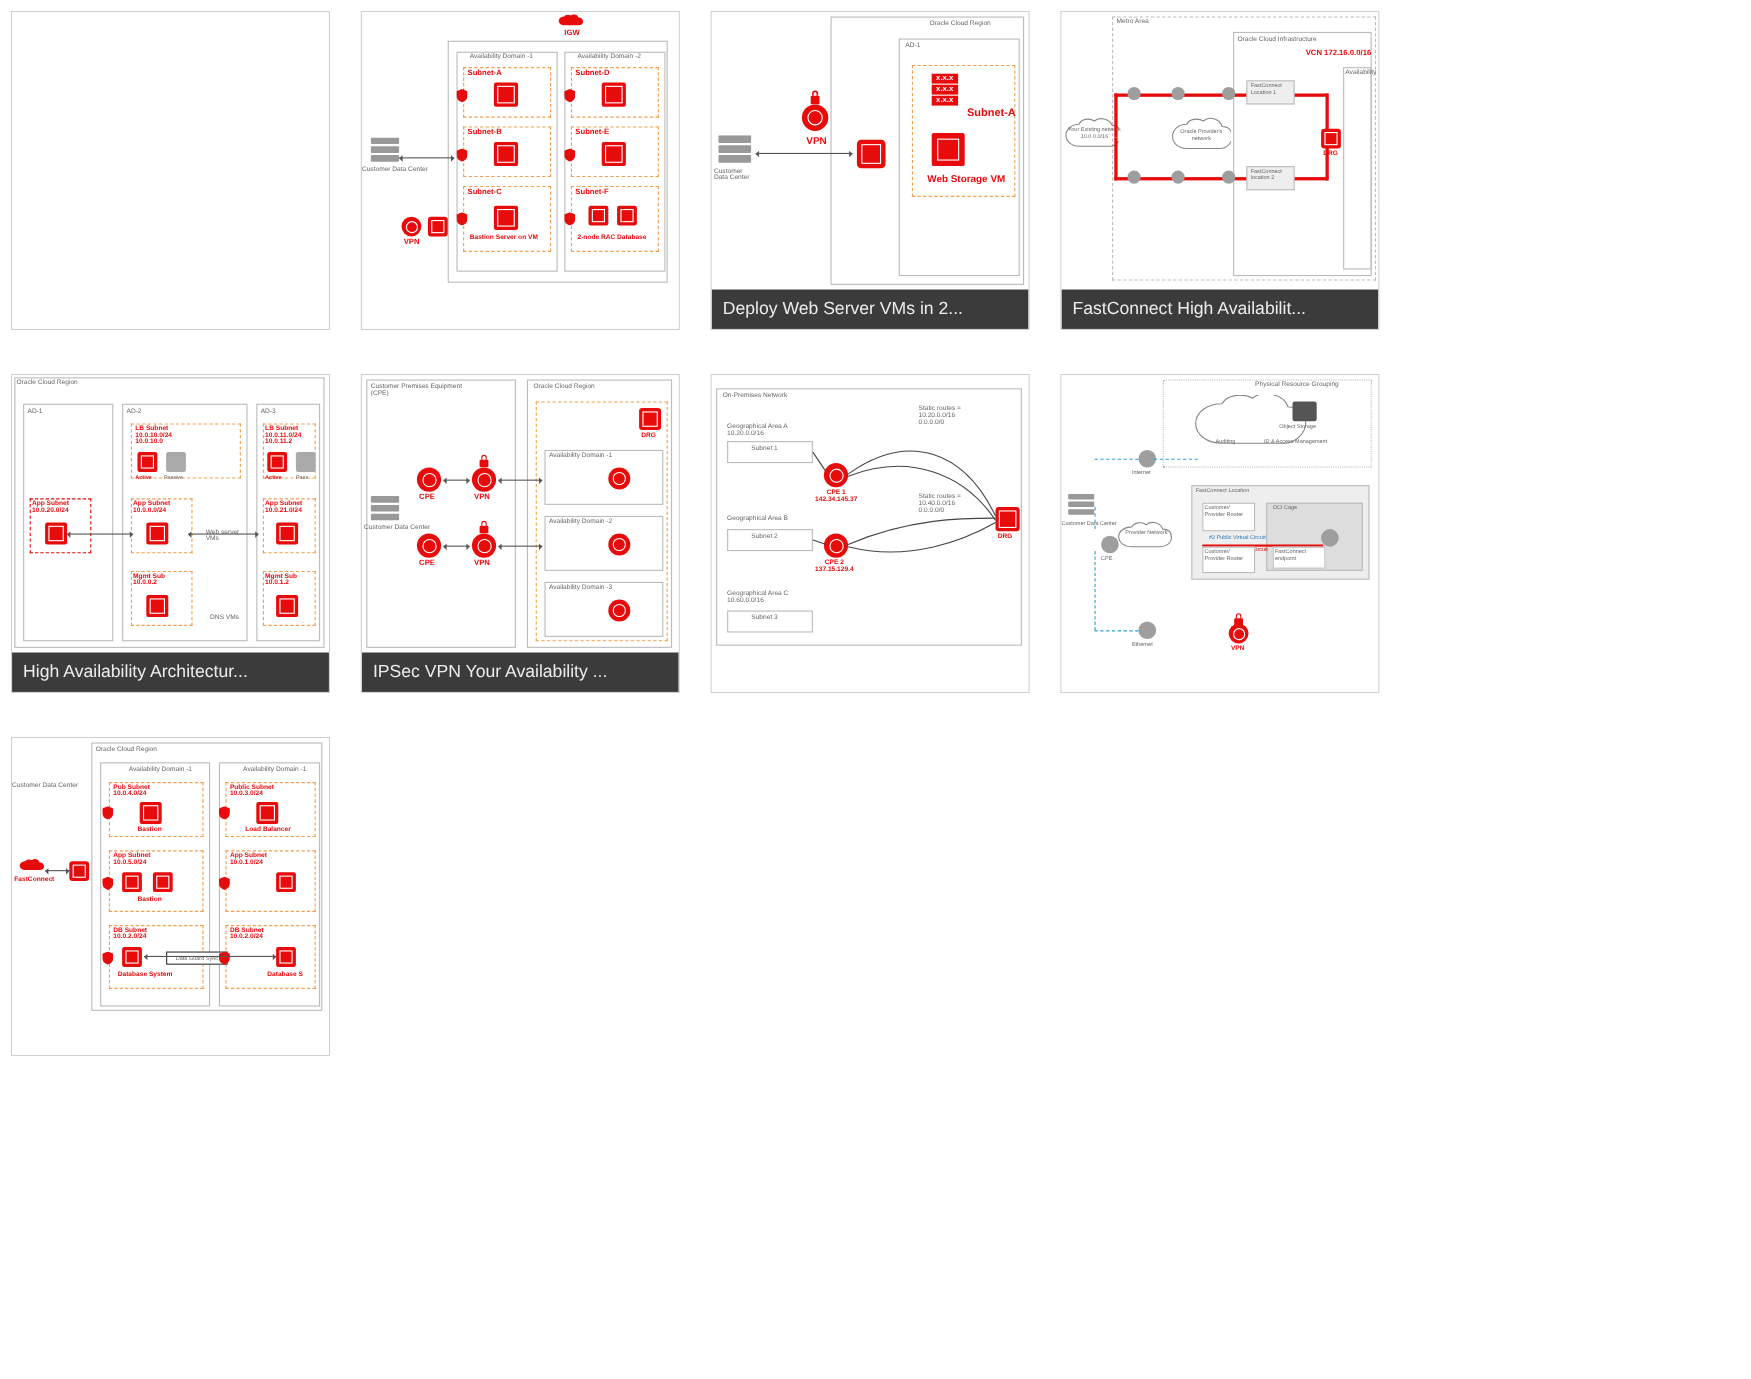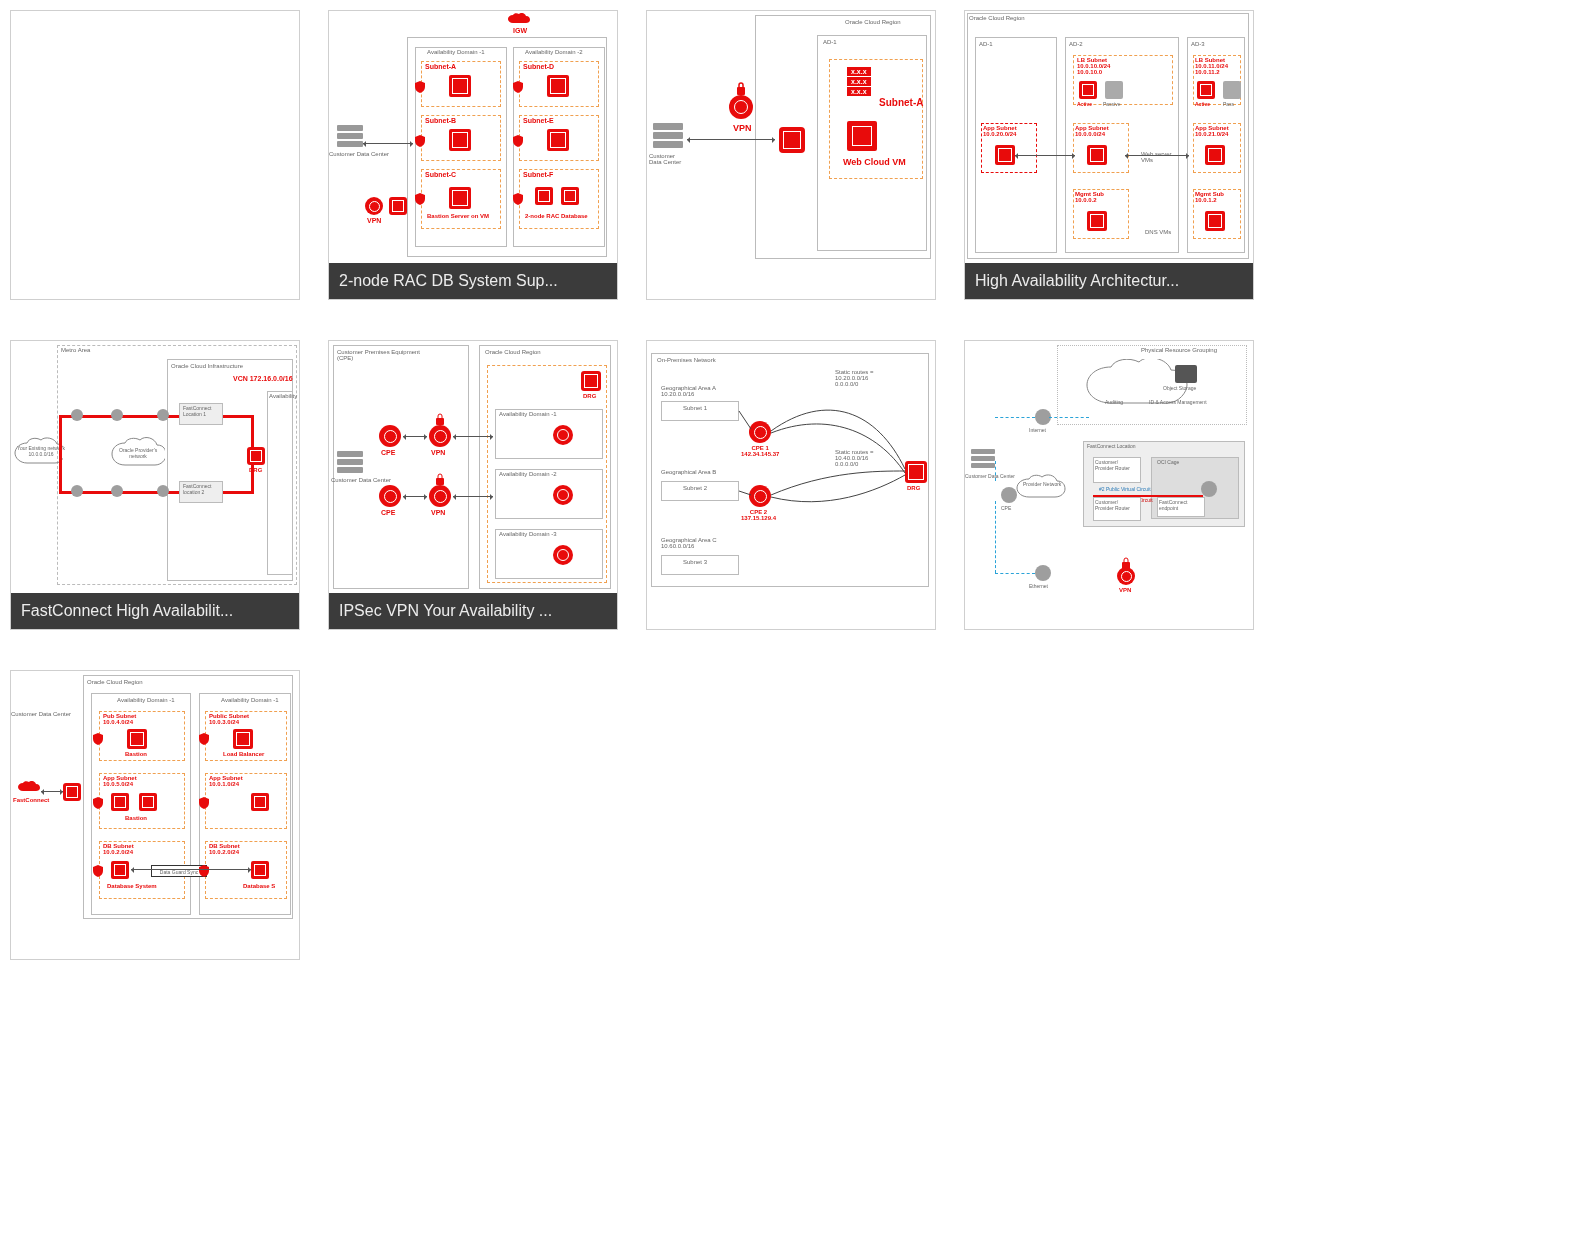--- a/index.html
+++ b/index.html
@@ -157,36 +157,35 @@
             <rect x="0" y="8" width="26" height="6" rx="1" fill="#999"></rect>
             <rect x="0" y="16" width="26" height="6" rx="1" fill="#999"></rect>
           </svg>
         </div>
       <span class="graylabel" style="left:0px;top:140px;">Customer Data Center</span>
       <div class="redcirc" style="left:36px;top:186px;width:18px;height:18px;"></div>
       <span class="redlabel" style="left:38px;top:206px;">VPN</span>
       <div class="redsq" style="left:60px;top:186px;width:18px;height:18px;border-radius:3px;"></div>
       <div class="arrow-h both" style="left:34px;top:132px;width:50px;"></div>
     </div>
-    <div class="caption">2-node RAC DB System Sup...</div>
   </div>
 
   <div class="card">
     <div class="thumb" style="position:relative;">
       <div class="region-box" style="left:108px;top:4px;width:176px;height:244px;"></div>
       <span class="graylabel" style="left:198px;top:8px;">Oracle Cloud Region</span>
       <div class="region-box" style="left:170px;top:24px;width:110px;height:216px;"></div>
       <span class="graylabel" style="left:176px;top:28px;">AD-1</span>
       <div class="dashbox" style="left:182px;top:48px;width:94px;height:120px;"></div>
       <span class="redlabel" style="left:232px;top:86px;font-size:10px;">Subnet-A</span>
       <span class="redlabel" style="left:200px;top:56px;background:#e80b0b;color:#fff;padding:1px 4px;">x.x.x</span>
       <span class="redlabel" style="left:200px;top:66px;background:#e80b0b;color:#fff;padding:1px 4px;">x.x.x</span>
       <span class="redlabel" style="left:200px;top:76px;background:#e80b0b;color:#fff;padding:1px 4px;">x.x.x</span>
       <div class="redsq" style="left:200px;top:110px;width:30px;height:30px;"></div>
-      <span class="redlabel" style="left:196px;top:146px;font-size:9px;">Web Cloud VM</span>
+      <span class="redlabel" style="left:196px;top:146px;font-size:9px;">Web Storage VM</span>
       <div class="redcirc" style="left:82px;top:84px;width:24px;height:24px;"></div>
       <div class="shield" style="left:88px;top:70px;">
           <svg width="12" height="14">
             <rect x="2" y="6" width="8" height="8" rx="1" fill="#e80b0b"></rect>
             <path d="M4 6V4a2 2 0 014 0v2" stroke="#e80b0b" fill="none" stroke-width="1.5"></path>
           </svg>
         </div>
       <span class="redlabel" style="left:86px;top:112px;font-size:9px;">VPN</span>
       <div class="redsq" style="left:132px;top:116px;width:26px;height:26px;border-radius:4px;"></div>
       <span class="redlabel" style="left:136px;top:144px;font-size:7px;color:#fff;">DRG</span>
@@ -194,78 +193,21 @@
           <svg width="30" height="28">
             <rect x="0" y="0" width="30" height="7" rx="1" fill="#999"></rect>
             <rect x="0" y="9" width="30" height="7" rx="1" fill="#999"></rect>
             <rect x="0" y="18" width="30" height="7" rx="1" fill="#999"></rect>
           </svg>
         </div>
       <span class="graylabel" style="left:2px;top:142px;white-space:pre;">Customer
 Data Center</span>
       <div class="arrow-h both" style="left:40px;top:128px;width:88px;"></div>
     </div>
-  </div>
-
-  <div class="card">
-    <div class="thumb" style="position:relative;">
-      <span class="graylabel" style="left:4px;top:4px;">Oracle Cloud Region</span>
-      <div class="region-box" style="left:2px;top:2px;width:282px;height:246px;"></div>
-      <div class="region-box" style="left:10px;top:26px;width:82px;height:216px;"></div>
-      <div class="region-box" style="left:100px;top:26px;width:114px;height:216px;"></div>
-      <div class="region-box" style="left:222px;top:26px;width:58px;height:216px;"></div>
-      <span class="graylabel" style="left:14px;top:30px;">AD-1</span>
-      <span class="graylabel" style="left:104px;top:30px;">AD-2</span>
-      <span class="graylabel" style="left:226px;top:30px;">AD-3</span>
-
-      <div class="dashbox" style="left:108px;top:44px;width:100px;height:50px;"></div>
-      <span class="redlabel" style="left:112px;top:46px;white-space:pre;font-size:6px;">LB Subnet
-10.0.10.0/24
-10.0.10.0</span>
-      <div class="redsq" style="left:114px;top:70px;width:18px;height:18px;"></div>
-      <div style="position:absolute;left:140px;top:70px;width:18px;height:18px;background:#aaa;border-radius:2px;"></div>
-      <span class="redlabel" style="left:112px;top:90px;font-size:5px;">Active</span>
-      <span class="graylabel" style="left:138px;top:90px;font-size:5px;">Passive</span>
-      <div class="dashbox" style="left:228px;top:44px;width:48px;height:50px;"></div>
-      <span class="redlabel" style="left:230px;top:46px;white-space:pre;font-size:6px;">LB Subnet
-10.0.11.0/24
-10.0.11.2</span>
-      <div class="redsq" style="left:232px;top:70px;width:18px;height:18px;"></div>
-      <span class="redlabel" style="left:230px;top:90px;font-size:5px;">Active</span>
-      <div style="position:absolute;left:258px;top:70px;width:18px;height:18px;background:#aaa;border-radius:2px;"></div>
-      <span class="graylabel" style="left:258px;top:90px;font-size:5px;">Pass</span>
-
-      <div class="dashbox" style="left:16px;top:112px;width:56px;height:50px;border-color:#e80b0b;"></div>
-      <span class="redlabel" style="left:18px;top:114px;white-space:pre;font-size:6px;">App Subnet
-10.0.20.0/24</span>
-      <div class="redsq" style="left:30px;top:134px;width:20px;height:20px;"></div>
-      <div class="dashbox" style="left:108px;top:112px;width:56px;height:50px;"></div>
-      <span class="redlabel" style="left:110px;top:114px;white-space:pre;font-size:6px;">App Subnet
-10.0.0.0/24</span>
-      <div class="redsq" style="left:122px;top:134px;width:20px;height:20px;"></div>
-      <div class="dashbox" style="left:228px;top:112px;width:48px;height:50px;"></div>
-      <span class="redlabel" style="left:230px;top:114px;white-space:pre;font-size:6px;">App Subnet
-10.0.21.0/24</span>
-      <div class="redsq" style="left:240px;top:134px;width:20px;height:20px;"></div>
-      <span class="graylabel" style="left:176px;top:140px;white-space:pre;">Web server
-VMs</span>
-
-      <div class="dashbox" style="left:108px;top:178px;width:56px;height:50px;"></div>
-      <span class="redlabel" style="left:110px;top:180px;white-space:pre;font-size:6px;">Mgmt Sub
-10.0.0.2</span>
-      <div class="redsq" style="left:122px;top:200px;width:20px;height:20px;"></div>
-      <div class="dashbox" style="left:228px;top:178px;width:48px;height:50px;"></div>
-      <span class="redlabel" style="left:230px;top:180px;white-space:pre;font-size:6px;">Mgmt Sub
-10.0.1.2</span>
-      <div class="redsq" style="left:240px;top:200px;width:20px;height:20px;"></div>
-      <span class="graylabel" style="left:180px;top:218px;">DNS VMs</span>
-      <div class="arrow-h both" style="left:50px;top:144px;width:60px;"></div>
-      <div class="arrow-h both" style="left:160px;top:144px;width:64px;"></div>
-    </div>
-    <div class="caption">High Availability Architectur...</div>
+    <div class="caption">Deploy Web Server VMs in 2...</div>
   </div>
 
   <div class="card">
     <div class="thumb" style="position:relative;">
       <div class="region-box" style="left:46px;top:4px;width:240px;height:240px;border-style:dashed;"></div>
       <span class="graylabel" style="left:50px;top:6px;">Metro Area</span>
       <div class="region-box" style="left:156px;top:18px;width:126px;height:222px;"></div>
       <span class="graylabel" style="left:160px;top:22px;">Oracle Cloud Infrastructure</span>
       <span class="redlabel" style="left:222px;top:34px;font-size:7px;">VCN 172.16.0.0/16</span>
       <div class="region-box" style="left:256px;top:50px;width:26px;height:184px;"></div>
@@ -304,20 +246,78 @@
       <div class="graycirc" style="left:100px;top:144px;width:12px;height:12px;"></div>
       <div class="graycirc" style="left:146px;top:144px;width:12px;height:12px;"></div>
       <div class="redsq" style="left:236px;top:106px;width:18px;height:18px;border-radius:3px;"></div>
       <span class="redlabel" style="left:238px;top:126px;font-size:6px;">DRG</span>
     </div>
     <div class="caption">FastConnect High Availabilit...</div>
   </div>
 
   <div class="card">
     <div class="thumb" style="position:relative;">
+      <span class="graylabel" style="left:4px;top:4px;">Oracle Cloud Region</span>
+      <div class="region-box" style="left:2px;top:2px;width:282px;height:246px;"></div>
+      <div class="region-box" style="left:10px;top:26px;width:82px;height:216px;"></div>
+      <div class="region-box" style="left:100px;top:26px;width:114px;height:216px;"></div>
+      <div class="region-box" style="left:222px;top:26px;width:58px;height:216px;"></div>
+      <span class="graylabel" style="left:14px;top:30px;">AD-1</span>
+      <span class="graylabel" style="left:104px;top:30px;">AD-2</span>
+      <span class="graylabel" style="left:226px;top:30px;">AD-3</span>
+
+      <div class="dashbox" style="left:108px;top:44px;width:100px;height:50px;"></div>
+      <span class="redlabel" style="left:112px;top:46px;white-space:pre;font-size:6px;">LB Subnet
+10.0.10.0/24
+10.0.10.0</span>
+      <div class="redsq" style="left:114px;top:70px;width:18px;height:18px;"></div>
+      <div style="position:absolute;left:140px;top:70px;width:18px;height:18px;background:#aaa;border-radius:2px;"></div>
+      <span class="redlabel" style="left:112px;top:90px;font-size:5px;">Active</span>
+      <span class="graylabel" style="left:138px;top:90px;font-size:5px;">Passive</span>
+      <div class="dashbox" style="left:228px;top:44px;width:48px;height:50px;"></div>
+      <span class="redlabel" style="left:230px;top:46px;white-space:pre;font-size:6px;">LB Subnet
+10.0.11.0/24
+10.0.11.2</span>
+      <div class="redsq" style="left:232px;top:70px;width:18px;height:18px;"></div>
+      <span class="redlabel" style="left:230px;top:90px;font-size:5px;">Active</span>
+      <div style="position:absolute;left:258px;top:70px;width:18px;height:18px;background:#aaa;border-radius:2px;"></div>
+      <span class="graylabel" style="left:258px;top:90px;font-size:5px;">Pass</span>
+
+      <div class="dashbox" style="left:16px;top:112px;width:56px;height:50px;border-color:#e80b0b;"></div>
+      <span class="redlabel" style="left:18px;top:114px;white-space:pre;font-size:6px;">App Subnet
+10.0.20.0/24</span>
+      <div class="redsq" style="left:30px;top:134px;width:20px;height:20px;"></div>
+      <div class="dashbox" style="left:108px;top:112px;width:56px;height:50px;"></div>
+      <span class="redlabel" style="left:110px;top:114px;white-space:pre;font-size:6px;">App Subnet
+10.0.0.0/24</span>
+      <div class="redsq" style="left:122px;top:134px;width:20px;height:20px;"></div>
+      <div class="dashbox" style="left:228px;top:112px;width:48px;height:50px;"></div>
+      <span class="redlabel" style="left:230px;top:114px;white-space:pre;font-size:6px;">App Subnet
+10.0.21.0/24</span>
+      <div class="redsq" style="left:240px;top:134px;width:20px;height:20px;"></div>
+      <span class="graylabel" style="left:176px;top:140px;white-space:pre;">Web server
+VMs</span>
+
+      <div class="dashbox" style="left:108px;top:178px;width:56px;height:50px;"></div>
+      <span class="redlabel" style="left:110px;top:180px;white-space:pre;font-size:6px;">Mgmt Sub
+10.0.0.2</span>
+      <div class="redsq" style="left:122px;top:200px;width:20px;height:20px;"></div>
+      <div class="dashbox" style="left:228px;top:178px;width:48px;height:50px;"></div>
+      <span class="redlabel" style="left:230px;top:180px;white-space:pre;font-size:6px;">Mgmt Sub
+10.0.1.2</span>
+      <div class="redsq" style="left:240px;top:200px;width:20px;height:20px;"></div>
+      <span class="graylabel" style="left:180px;top:218px;">DNS VMs</span>
+      <div class="arrow-h both" style="left:50px;top:144px;width:60px;"></div>
+      <div class="arrow-h both" style="left:160px;top:144px;width:64px;"></div>
+    </div>
+    <div class="caption">High Availability Architectur...</div>
+  </div>
+
+  <div class="card">
+    <div class="thumb" style="position:relative;">
       <div class="region-box" style="left:4px;top:4px;width:136px;height:244px;"></div>
       <span class="graylabel" style="left:8px;top:8px;white-space:pre;">Customer Premises Equipment
 (CPE)</span>
       <div class="region-box" style="left:150px;top:4px;width:132px;height:244px;"></div>
       <span class="graylabel" style="left:156px;top:8px;">Oracle Cloud Region</span>
       <div class="dashbox" style="left:158px;top:24px;width:120px;height:218px;"></div>
       <div class="redsq" style="left:252px;top:30px;width:20px;height:20px;border-radius:3px;"></div>
       <span class="redlabel" style="left:254px;top:52px;font-size:6px;">DRG</span>
 
       <div class="region-box" style="left:166px;top:68px;width:108px;height:50px;"></div>

